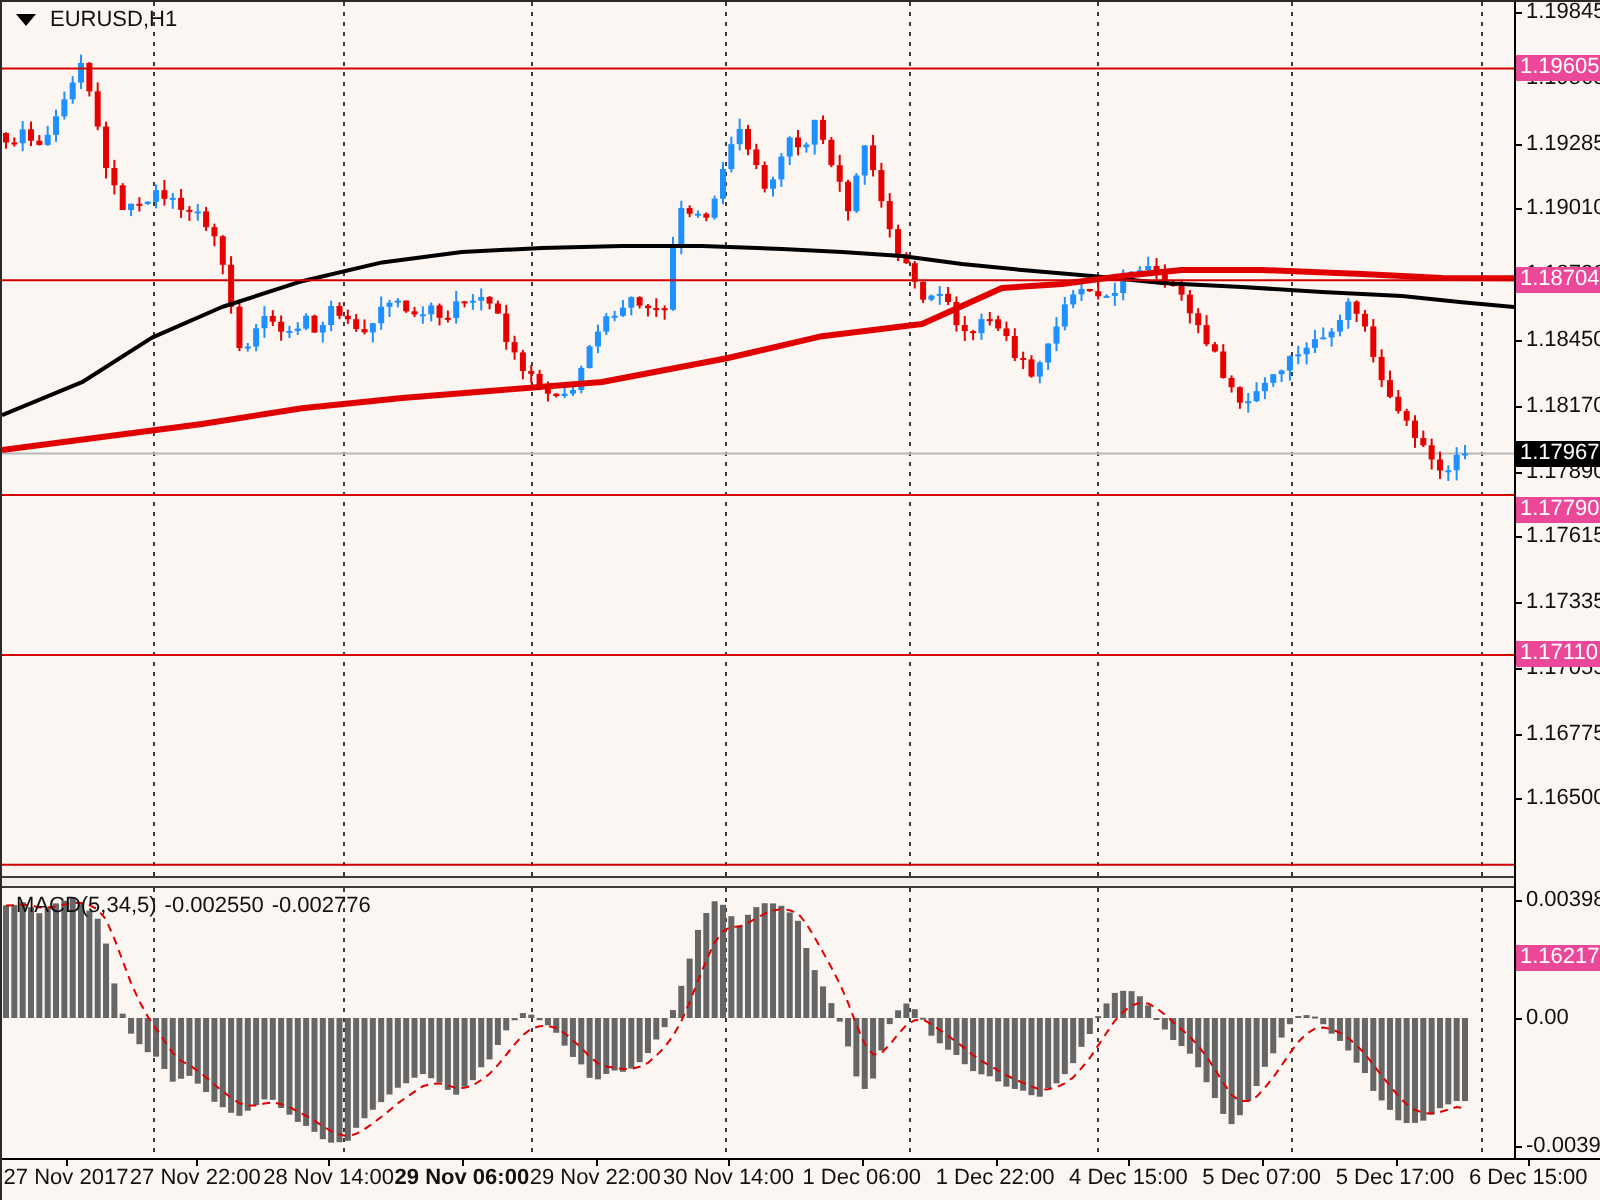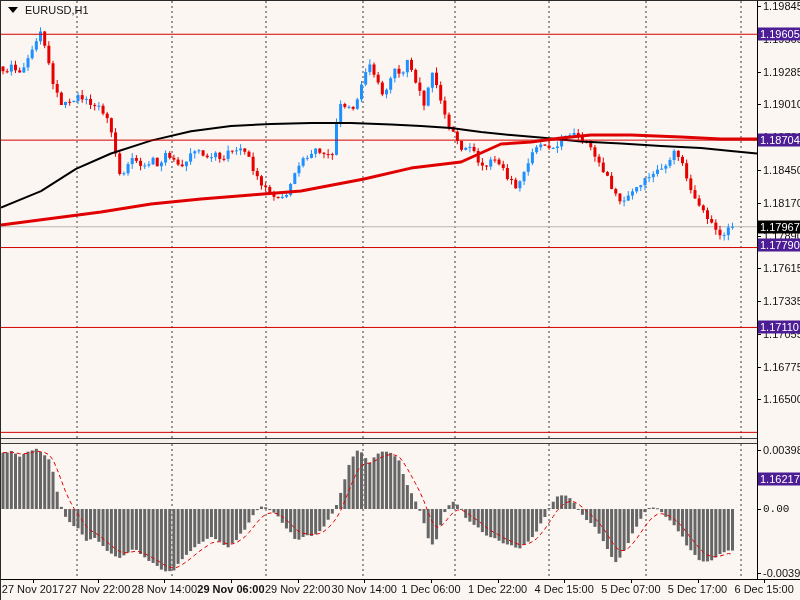--- a/index.html
+++ b/index.html
@@ -12,21 +12,21 @@
   svg{position:absolute;left:0;display:block;}
   #main-svg{top:0;}
   #macd-svg{top:443px;}
   .divider{position:absolute;left:0;top:437px;width:756px;height:6px;box-sizing:border-box;
     border-top:1px solid #3c3c3c;border-bottom:1px solid #3c3c3c;background:#f4efeb;}
   .axis-vline{position:absolute;left:756px;top:0;width:1px;height:578px;background:#000;}
   .price-axis{position:absolute;left:756px;top:0;width:44px;height:578px;}
   .plabel{position:absolute;left:6px;transform:translateY(-50%);font-size:11px;white-space:nowrap;}
   .ptick{position:absolute;left:0;width:4px;height:1px;background:#000;}
   .badge{position:absolute;left:1px;width:42px;height:13px;line-height:13px;font-size:11px;
-    color:#fff;background:#4c1d95;padding-left:2px;transform:translateY(-50%);box-sizing:border-box;white-space:nowrap;}
+    color:#fff;background:#ec4899;padding-left:2px;transform:translateY(-50%);box-sizing:border-box;white-space:nowrap;}
   .badge.black{background:#000;}
   .time-axis{position:absolute;left:0;top:578px;width:800px;height:22px;box-sizing:border-box;border-top:1px solid #000;}
   .tlabel{position:absolute;top:3px;font-size:11px;transform:translateX(-50%);white-space:nowrap;}
   .xtick{position:absolute;top:0;width:1px;height:3px;background:#000;}
   .title{position:absolute;top:3px;left:7px;font-size:11px;display:flex;align-items:center;gap:7px;}
   .tri{width:0;height:0;border-left:5px solid transparent;border-right:5px solid transparent;border-top:6px solid #000;cursor:pointer;}
   .macd-label{position:absolute;top:446px;left:7px;font-size:11px;white-space:nowrap;}
   .macd-label span{margin-right:4px;}
 </style>
 </head>
@@ -618,28 +618,28 @@
       <div class="ptick" style="top: 300px;"></div>
       <div class="plabel" style="top: 300px;">1.17335</div>
       <div class="ptick" style="top: 332.902px;"></div>
       <div class="plabel" style="top: 332.902px;">1.17055</div>
       <div class="ptick" style="top: 365.805px;"></div>
       <div class="plabel" style="top: 365.805px;">1.16775</div>
       <div class="ptick" style="top: 398.12px;"></div>
       <div class="plabel" style="top: 398.12px;">1.16500</div>
       <div class="badge" style="top: 33.255px;">1.19605</div>
       <div class="badge" style="top: 139.13px;">1.18704</div>
-      <div class="badge" style="top: 244px;">1.17790</div>
+      <div class="badge" style="top: 254px;">1.17790</div>
       <div class="badge" style="top: 326.439px;">1.17110</div>
       <div class="badge" style="top: 437px; margin-top: 41px;">1.16217</div>
       <div class="badge black" style="top: 225.734px;">1.17967</div>
       <div class="ptick" style="top: 449px;"></div>
       <div class="plabel" style="top: 449px;">0.003989</div>
       <div class="ptick" style="top: 508px;"></div>
-      <div class="plabel" style="top: 508px; font-family: Liberation Mono, monospace;">0.00</div>
+      <div class="plabel" style="top: 508px;">0.00</div>
       <div class="ptick" style="top: 572px;"></div>
       <div class="plabel" style="top: 572px;">-0.003939</div>
     </div>
   <div class="time-axis" id="time-axis">
       <div class="xtick" style="left: 32px;"></div>
       <div class="tlabel" style="left: 32px;">27 Nov 2017</div>
       <div class="xtick" style="left: 96.65px;"></div>
       <div class="tlabel" style="left: 96.65px;">27 Nov 22:00</div>
       <div class="xtick" style="left: 163.3px;"></div>
       <div class="tlabel" style="left: 163.3px;">28 Nov 14:00</div>
@@ -661,13 +661,16 @@
       <div class="tlabel" style="left: 696.5px;">5 Dec 17:00</div>
       <div class="xtick" style="left: 763.15px;"></div>
       <div class="tlabel" style="left: 763.15px;">6 Dec 15:00</div>
     </div>
 
   <div class="title">
     <span class="tri"></span>
     <span>EURUSD,H1</span>
   </div>
 
+  <div class="macd-label">
+    <span>MACD(5,34,5)</span><span>-0.002550</span><span>-0.002776</span>
+  </div>
 </div>
 
 </body></html>

